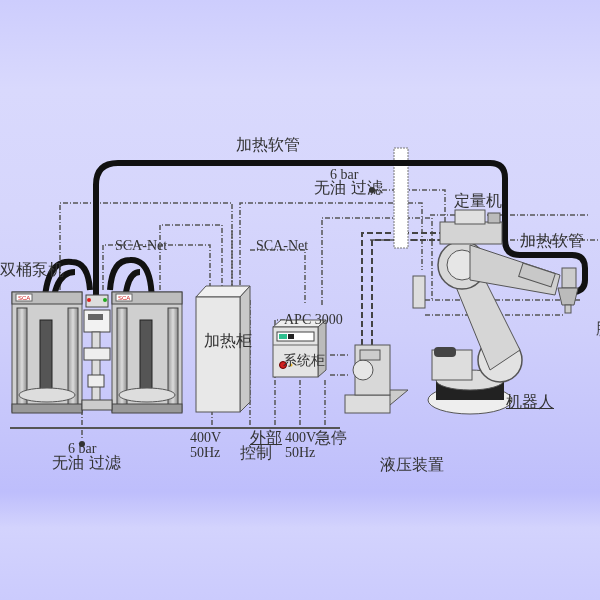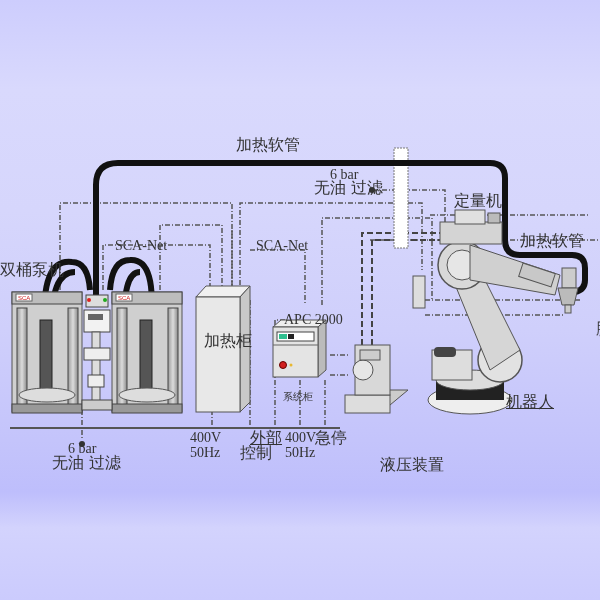--- a/index.html
+++ b/index.html
@@ -161,22 +161,22 @@
 <div class="lbl" style="left:236px;top:138px;">加热软管</div>
 <div class="lbl en" style="left:330px;top:168px;">6 bar</div>
 <div class="lbl" style="left:314px;top:181px;">无油 过滤</div>
 <div class="lbl" style="left:454px;top:194px;">定量机</div>
 <div class="lbl" style="left:520px;top:234px;">加热软管</div>
 <div class="lbl" style="left:555px;top:322px;margin-left:41px;">胶枪</div>
 <div class="lbl" style="left:0px;top:263px;">双桶泵机</div>
 <div class="lbl en" style="left:115px;top:239px;">SCA-Net</div>
 <div class="lbl en" style="left:256px;top:239px;">SCA-Net</div>
 <div class="lbl" style="left:204px;top:334px;">加热柜</div>
-<div class="lbl en" style="left:284px;top:313px;">APC 2000</div>
-<div class="lbl" style="left:283px;top:354px;font-size:10px;margin-top:36px;">系统柜</div>
+<div class="lbl en" style="left:284px;top:313px;">APC 3000</div>
+<div class="lbl" style="left:283px;top:354px;font-size:14px;">系统柜</div>
 <div class="lbl" style="left:380px;top:419px;margin-top:39px;">液压装置</div>
 <div class="lbl" style="left:506px;top:395px;text-decoration:underline;">机器人</div>
 <div class="lbl en" style="left:68px;top:442px;">6 bar</div>
 <div class="lbl" style="left:52px;top:456px;">无油 过滤</div>
 <div class="lbl en" style="left:190px;top:431px;">400V</div>
 <div class="lbl en" style="left:190px;top:446px;">50Hz</div>
 <div class="lbl" style="left:250px;top:431px;text-decoration:underline;">外部</div>
 <div class="lbl" style="left:240px;top:446px;">控制</div>
 <div class="lbl en" style="left:285px;top:431px;">400V</div>
 <div class="lbl en" style="left:285px;top:446px;">50Hz</div>

